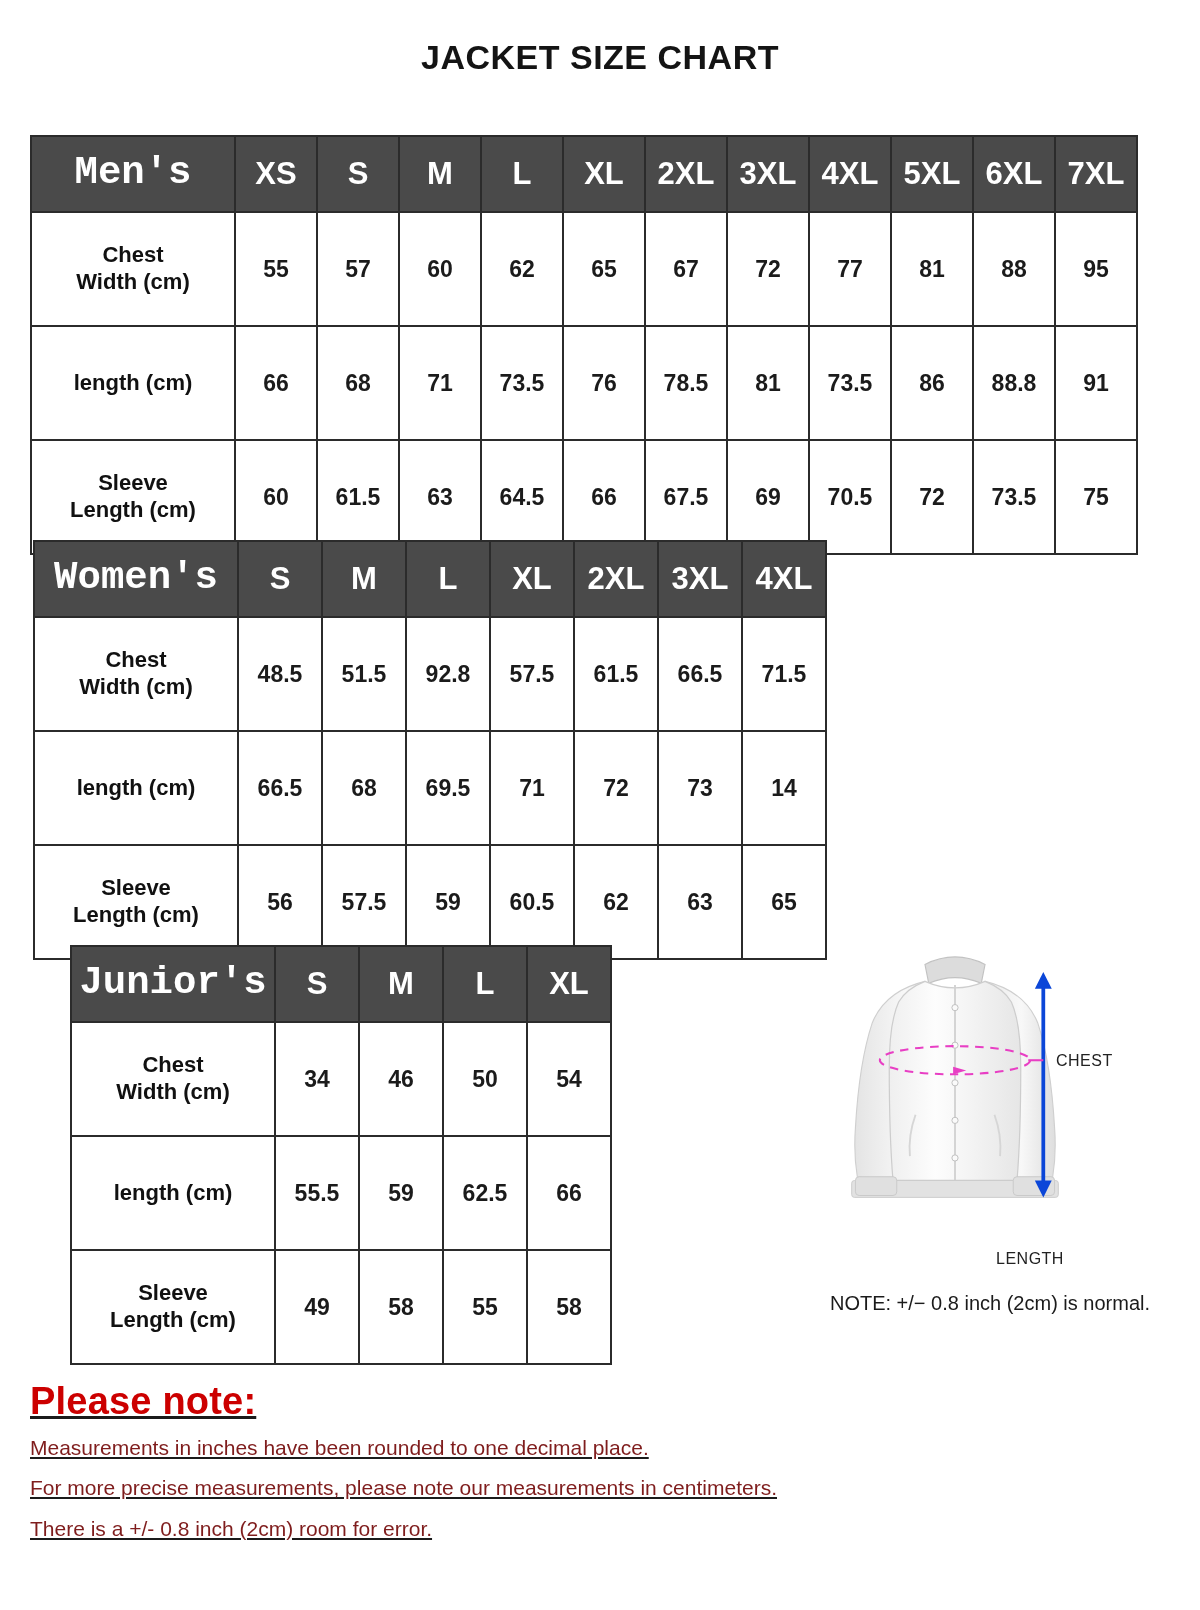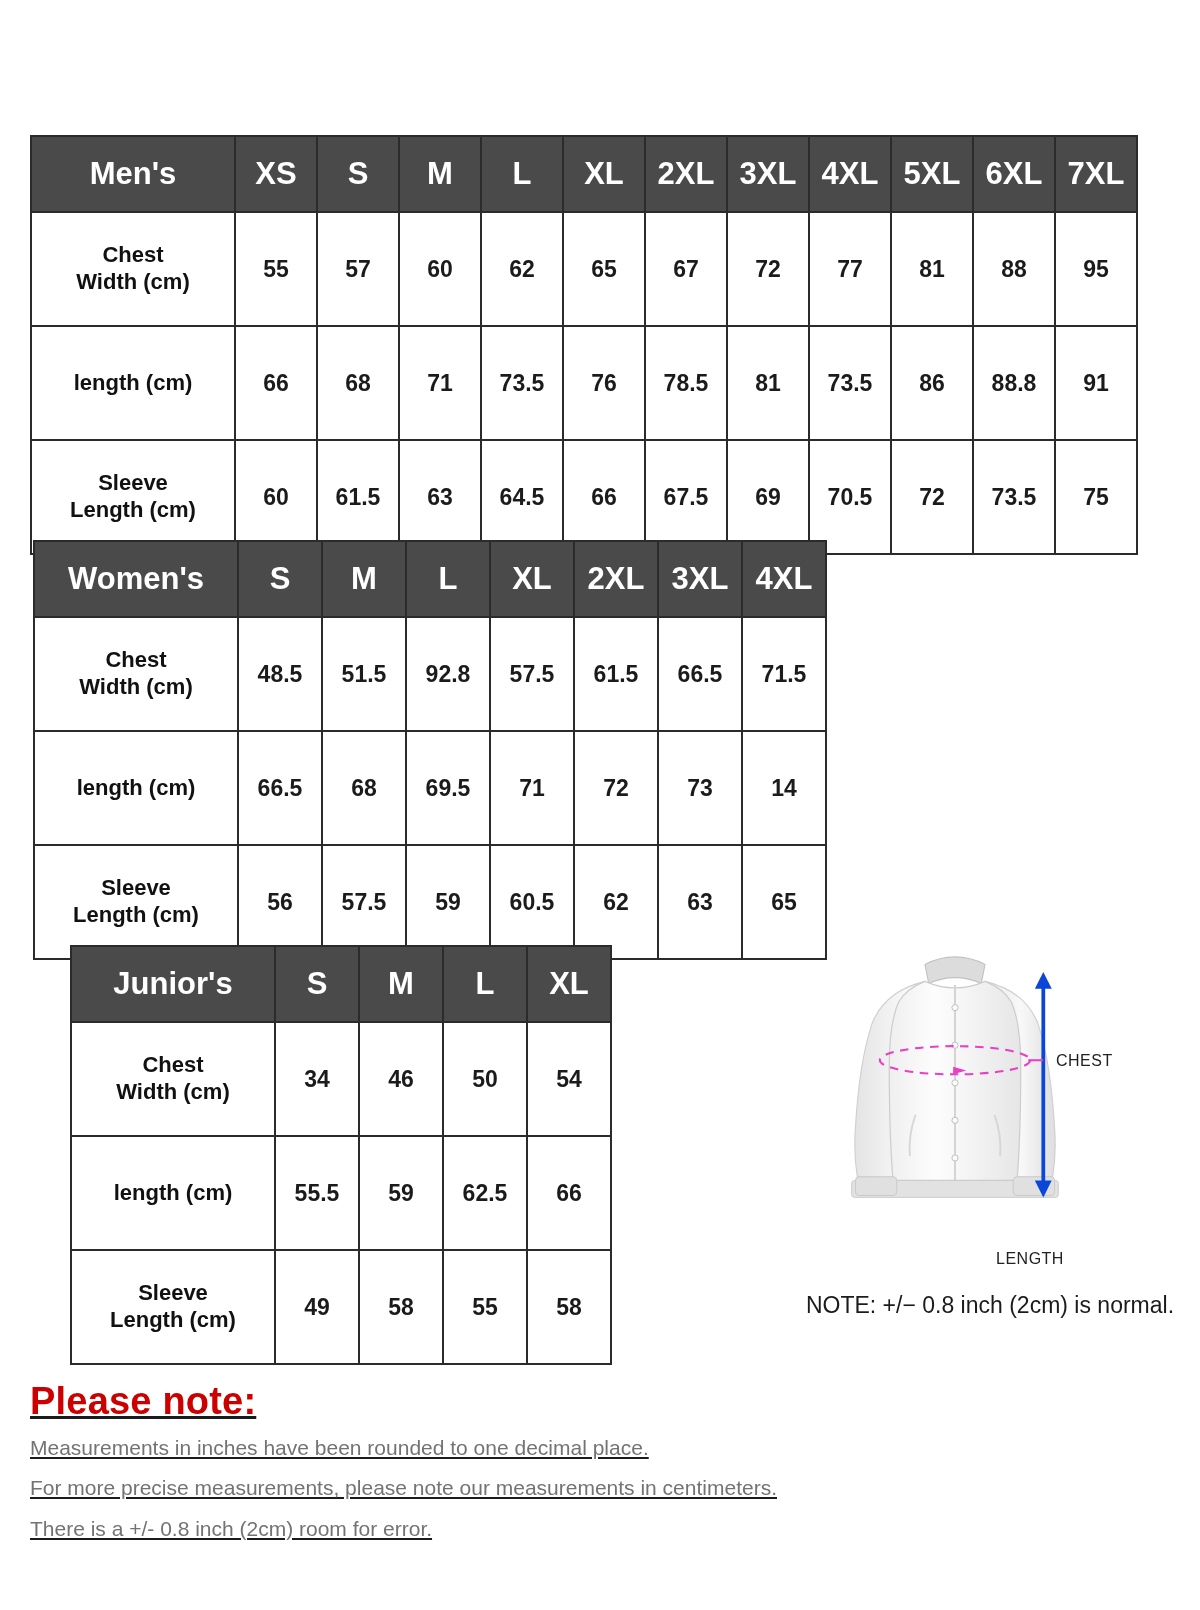--- a/index.html
+++ b/index.html
@@ -43,21 +43,22 @@
     line-height: 1.22;
   }
   table.size-table thead th {
     background: #4a4a4a;
     color: #ffffff;
     font-size: 31px;
     height: 76px;
     border-color: #2b2b2b;
   }
   table.size-table thead th.cat {
-    font-size: 31px;
+    font-size: 39px;
+    font-family: Liberation Mono, monospace;
   }
   table.size-table tbody th.rowlab {
     font-size: 22px;
     font-weight: bold;
     background: #ffffff;
     color: #111;
   }
   .r-h { height: 114px; }
 
   
@@ -94,49 +95,50 @@
     font-size: 16px;
     letter-spacing: 0.5px;
     color: #222;
     margin-left: 8px;
   }
   .note-line {
     position: absolute;
     left: 800px; top: 1292px;
     width: 380px;
     text-align: center;
-    font-size: 23px;
+    font-size: 20px;
     color: #1b1b1b;
   }
 
   .please-note {
     position: absolute;
     left: 30px; top: 1380px;
     width: 1000px;
     text-decoration: underline;
   }
   .please-note h2 {
     margin: 0 0 12px 0;
     font-size: 38px;
     font-weight: bold;
     color: #cc0000;
     letter-spacing: 0.2px;
   }
   .please-note p {
     margin: 0 0 14px 0;
     font-size: 21px;
-    color: #737373;
+    color: #7f1d1d;
     line-height: 1.25;
   }
 </style>
 </head>
 <body>
 
 <div class="page">
 
+  <div class="title">JACKET SIZE CHART</div>
 
   <div class="tbl-wrap" style="left:30px; top:135px;">
     <table class="size-table men">
       <colgroup>
         <col class="lab">
           <col class="c">
           <col class="c">
           <col class="c">
           <col class="c">
           <col class="c">

